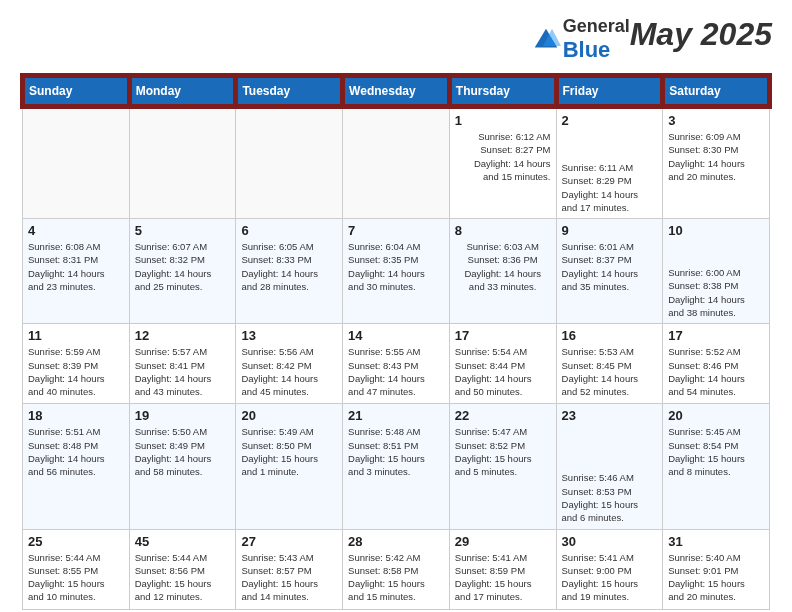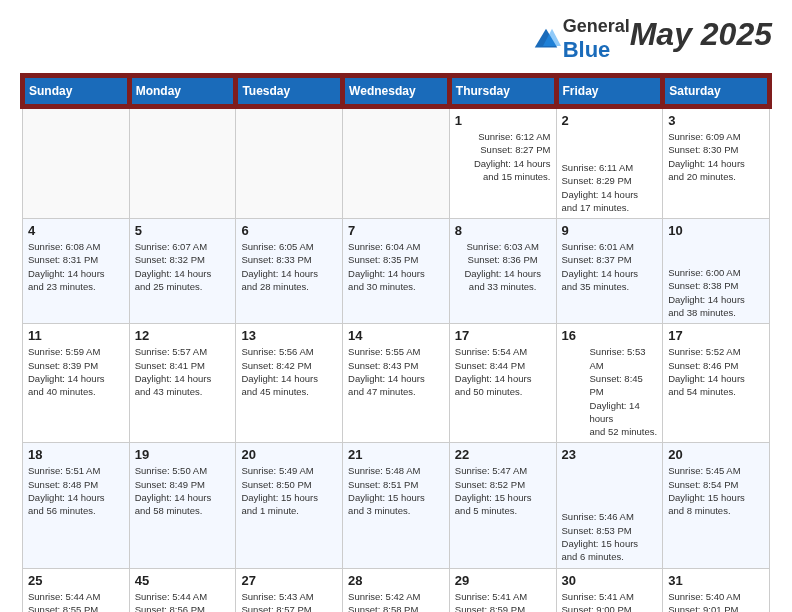--- a/index.html
+++ b/index.html
@@ -238,21 +238,21 @@
           </td>
           <td>
             <div class="day-number">17</div>
             <div class="day-info" style="white-space: pre-line;">Sunrise: 5:54 AM
 Sunset: 8:44 PM
 Daylight: 14 hours
 and 50 minutes.</div>
           </td>
           <td>
             <div class="day-number">16</div>
-            <div class="day-info" style="white-space: pre-line; margin-left: 28px;">Sunrise: 5:53 AM
+            <div class="day-info" style="white-space: pre-line;">Sunrise: 5:53 AM
 Sunset: 8:45 PM
 Daylight: 14 hours
 and 52 minutes.</div>
           </td>
           <td>
             <div class="day-number">17</div>
             <div class="day-info" style="white-space: pre-line;">Sunrise: 5:52 AM
 Sunset: 8:46 PM
 Daylight: 14 hours
 and 54 minutes.</div>

